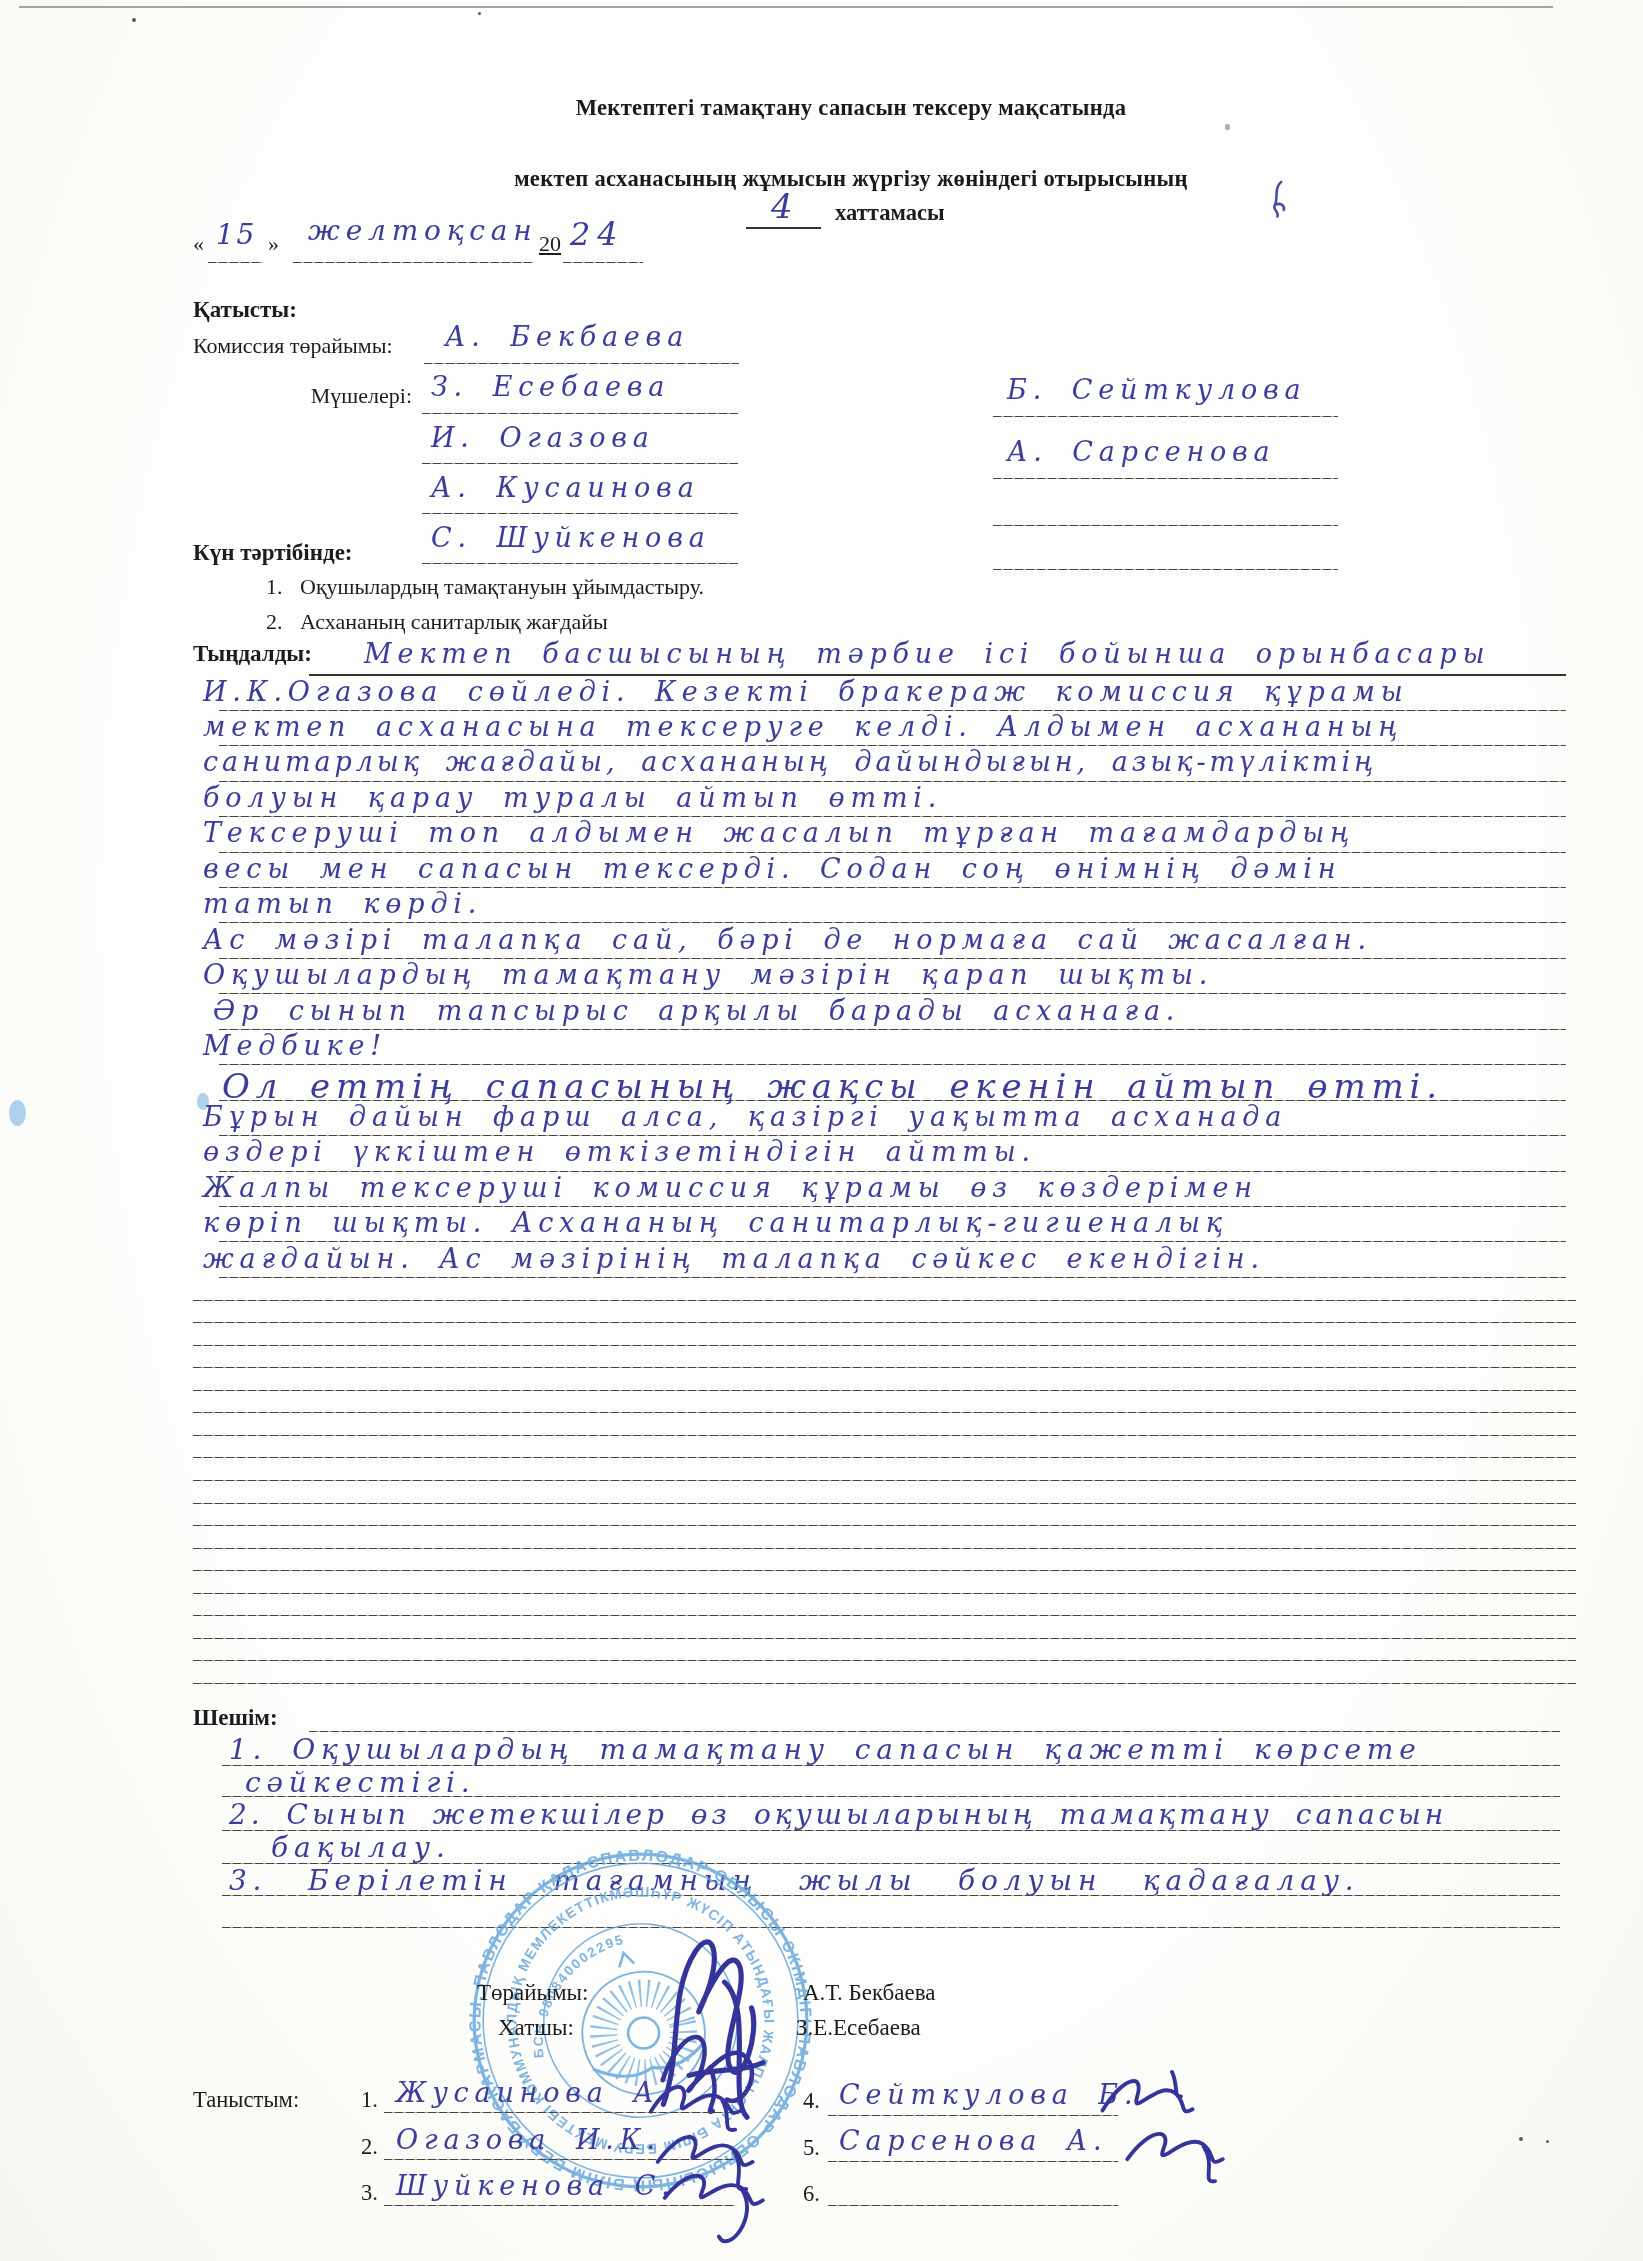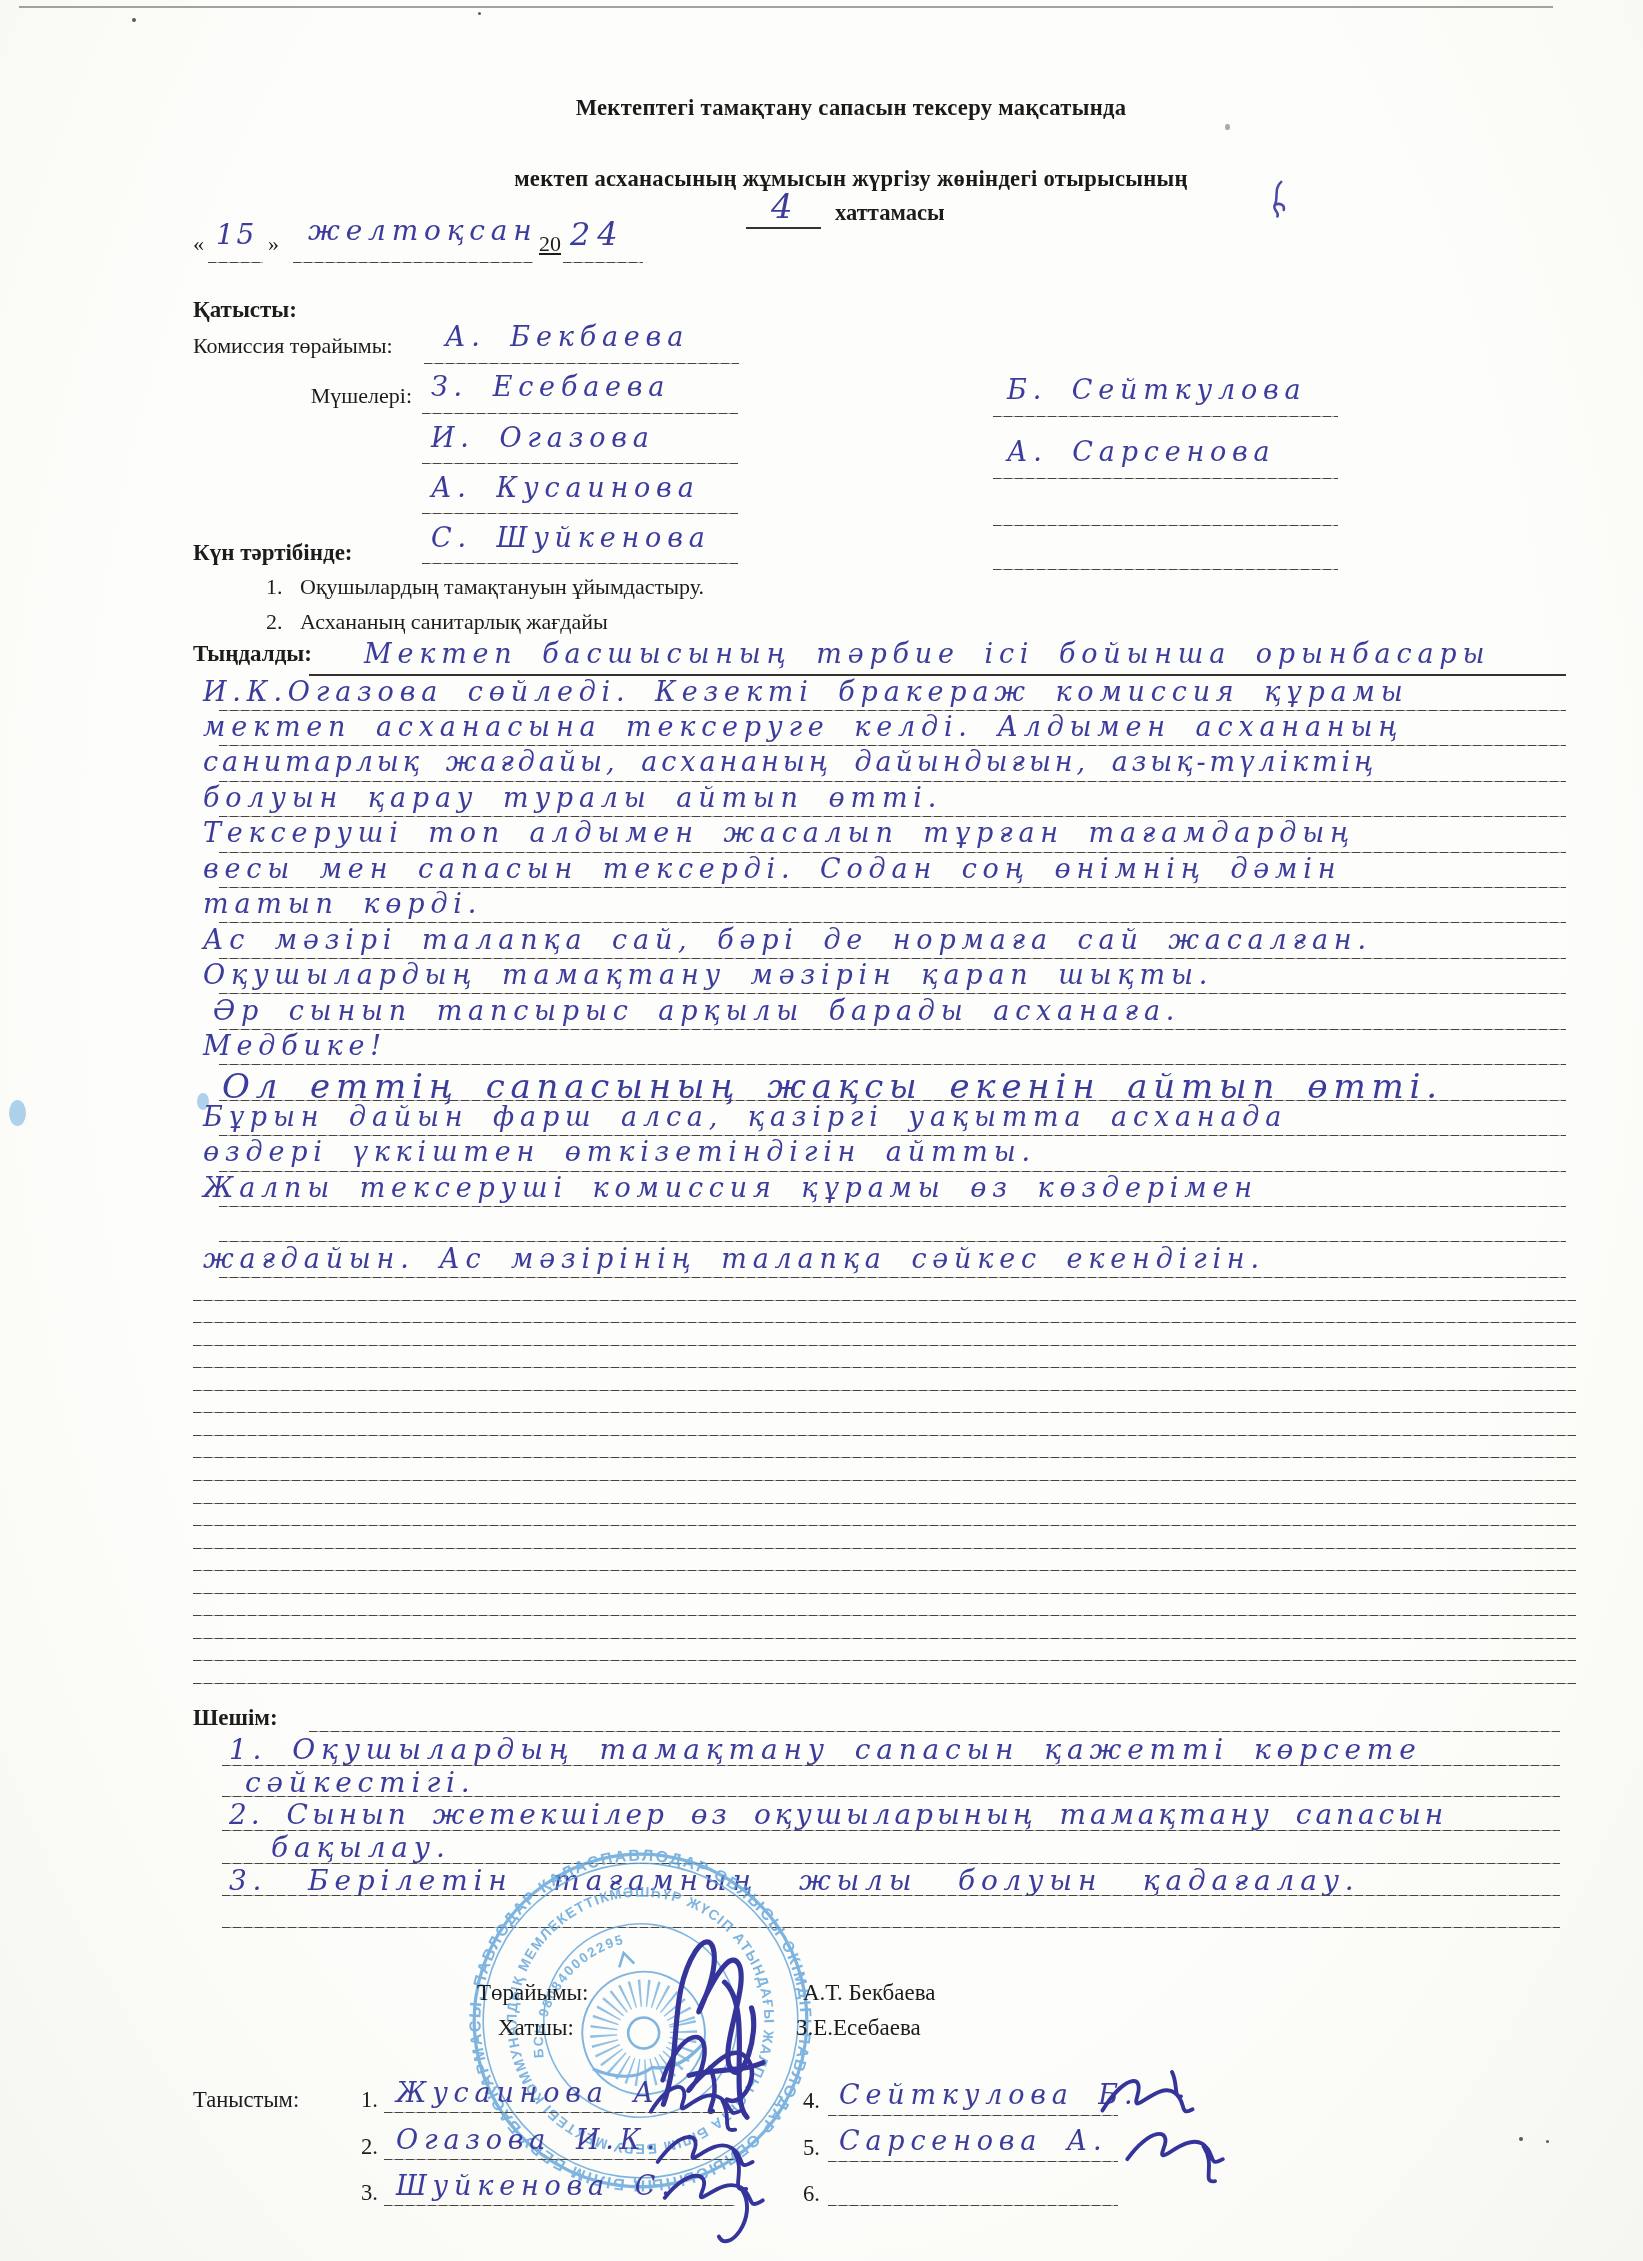--- a/index.html
+++ b/index.html
@@ -110,20 +110,21 @@
   <div class="hw" style="left:203px;top:1030px;font-size:27px;">Медбике!</div>
   <div class="rule" style="left:219px;top:1064px;width:1347px;"></div>
   <div class="hw" style="left:203px;top:1066px;font-size:34px;margin-left:19px;">Ол еттің сапасының жақсы екенін айтып өтті.</div>
   <div class="rule" style="left:219px;top:1100px;width:1347px;"></div>
   <div class="hw" style="left:203px;top:1101px;font-size:27px;">Бұрын дайын фарш алса, қазіргі уақытта асханада</div>
   <div class="rule" style="left:219px;top:1135px;width:1347px;"></div>
   <div class="hw" style="left:203px;top:1136px;font-size:27px;">өздері үккіштен өткізетіндігін айтты.</div>
   <div class="rule" style="left:219px;top:1171px;width:1347px;"></div>
   <div class="hw" style="left:203px;top:1172px;font-size:27px;">Жалпы тексеруші комиссия құрамы өз көздерімен</div>
   <div class="rule" style="left:219px;top:1206px;width:1347px;"></div>
+  <div class="hw" style="left:203px;top:1207px;font-size:27px;">көріп шықты. Асхананың санитарлық-гигиеналық</div>
   <div class="rule" style="left:219px;top:1241px;width:1347px;"></div>
   <div class="hw" style="left:203px;top:1243px;font-size:27px;">жағдайын. Ас мәзірінің талапқа сәйкес екендігін.</div>
   <div class="rule" style="left:219px;top:1277px;width:1347px;"></div>
 
   <div class="rule" style="left:193px;top:1300px;width:1383px;"></div>
   <div class="rule" style="left:193px;top:1322px;width:1383px;"></div>
   <div class="rule" style="left:193px;top:1345px;width:1383px;"></div>
   <div class="rule" style="left:193px;top:1367px;width:1383px;"></div>
   <div class="rule" style="left:193px;top:1390px;width:1383px;"></div>
   <div class="rule" style="left:193px;top:1412px;width:1383px;"></div>

